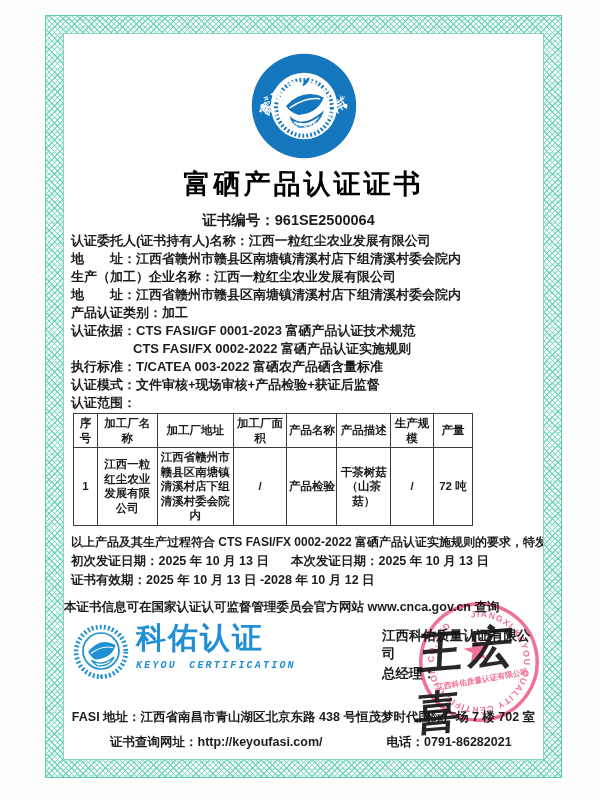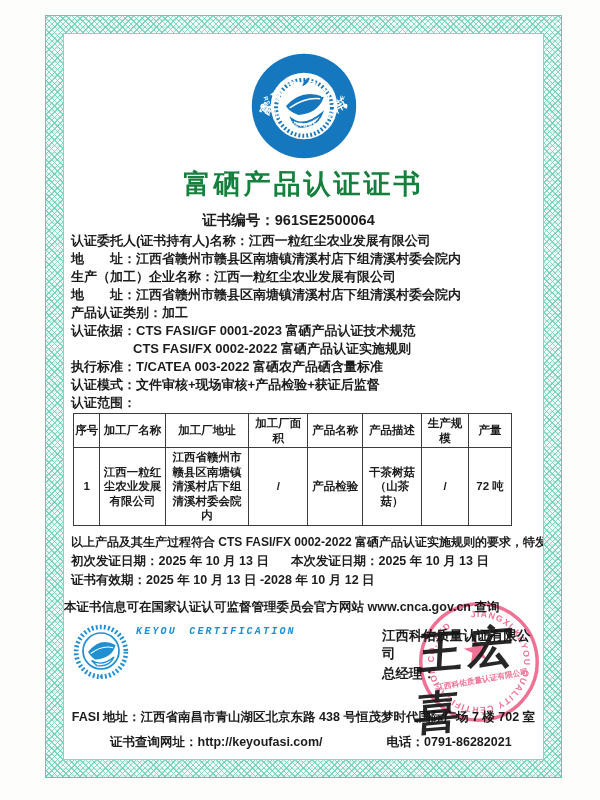--- a/index.html
+++ b/index.html
@@ -22,28 +22,28 @@
       repeating-linear-gradient(-45deg, rgba(98,203,178,.75) 0 1px, transparent 1px 4px),
       repeating-linear-gradient(0deg, rgba(98,203,178,.18) 0 2px, transparent 2px 7px),
       #f4fcf9;
   }
   .paper{
     position:absolute;left:63px;top:33px;width:481px;height:727px;
     background:#ffffff;border:1px solid #86d7c2;overflow:hidden;
   }
 
   .emblem{margin:18px auto 0;width:108px;height:108px;display:block;}
-  .title{margin-top:6px;text-align:center;font-size:27px;font-weight:bold;letter-spacing:3px;color:#15803d;}
+  .title{margin-top:6px;text-align:center;font-size:27px;font-weight:bold;letter-spacing:3px;color:#000000;}
   .cert-no{margin:9px 30px 0 0;text-align:center;font-size:14.5px;font-weight:bold;}
 
   .fields{margin:2px 6px 0 7px;font-size:13px;font-weight:bold;line-height:18px;}
   .field-line{white-space:nowrap;}
   .field-cont{padding-left:62px;}
 
-  .scope-table{width:439px;margin:1px 0 0 9px;border-collapse:collapse;table-layout:fixed;
+  .scope-table{width:400px;margin:1px 0 0 9px;border-collapse:collapse;table-layout:fixed;
     font-size:11.5px;font-weight:bold;text-align:center;}
   .scope-table th,.scope-table td{border:1px solid #3c3c3c;padding:2px 1px;vertical-align:middle;line-height:14.5px;word-break:break-all;}
   .scope-table th{height:24px;font-weight:bold;}
   .scope-table td{height:64px;}
 
   .statement{margin:8px 4px 0 7px;font-size:12px;font-weight:bold;line-height:16px;white-space:nowrap;}
   .dates-row{margin:3px 0 0 7px;font-size:12.5px;font-weight:bold;line-height:16px;}
   .dates-row .pair1{display:inline-block;width:220px;}
   .validity{margin:3px 0 0 7px;font-size:12.5px;font-weight:bold;line-height:16px;}
   .query-note{margin-top:11px;text-align:left;font-size:12.5px;font-weight:bold;line-height:16px;}
@@ -161,20 +161,21 @@
 
       <svg class="keyou-emblem" viewBox="0 0 70 70">
         <circle cx="35" cy="36" r="29" fill="none" stroke="var(--keyou-blue)" stroke-width="5.5" stroke-dasharray="2.2 2.6"></circle>
         <circle cx="35" cy="35" r="21" fill="#ffffff" stroke="var(--keyou-blue)" stroke-width="2"></circle>
         <path d="M20,36 Q34,18 52,28 Q48,44 28,45 Q22,41 20,36 Z" fill="var(--keyou-blue)"></path>
         <path d="M23,38 Q36,28 49,31" stroke="#ffffff" stroke-width="1.4" fill="none"></path>
         <path d="M24,46 Q36,54 50,42 Q45,54 30,52 Z" fill="none" stroke="var(--keyou-blue)" stroke-width="1.6"></path>
         <path d="M33,66 l2,-4 2,4 Z" fill="var(--keyou-blue)"></path>
       </svg>
       <div class="keyou-text">
+        <div class="keyou-cn">科佑认证</div>
         <div class="keyou-en">KEYOU　CERTIFICATION</div>
       </div>
 
       <svg class="stamp" viewBox="0 0 130 130">
         <defs>
           <path id="sealRing" d="M 65,18.5 A 46.5,46.5 0 1 1 64.9,18.5" fill="none"></path>
         </defs>
         <circle cx="65" cy="65" r="60" fill="none" stroke="var(--stamp-pink)" stroke-width="3.6"></circle>
         <text font-size="9" font-weight="bold" fill="var(--stamp-pink)" letter-spacing="1.1" font-family="Liberation Sans, sans-serif">
           <textPath href="#sealRing">JIANGXI KEYOU QUALITY CERTIFICATION CO.,LTD</textPath>

